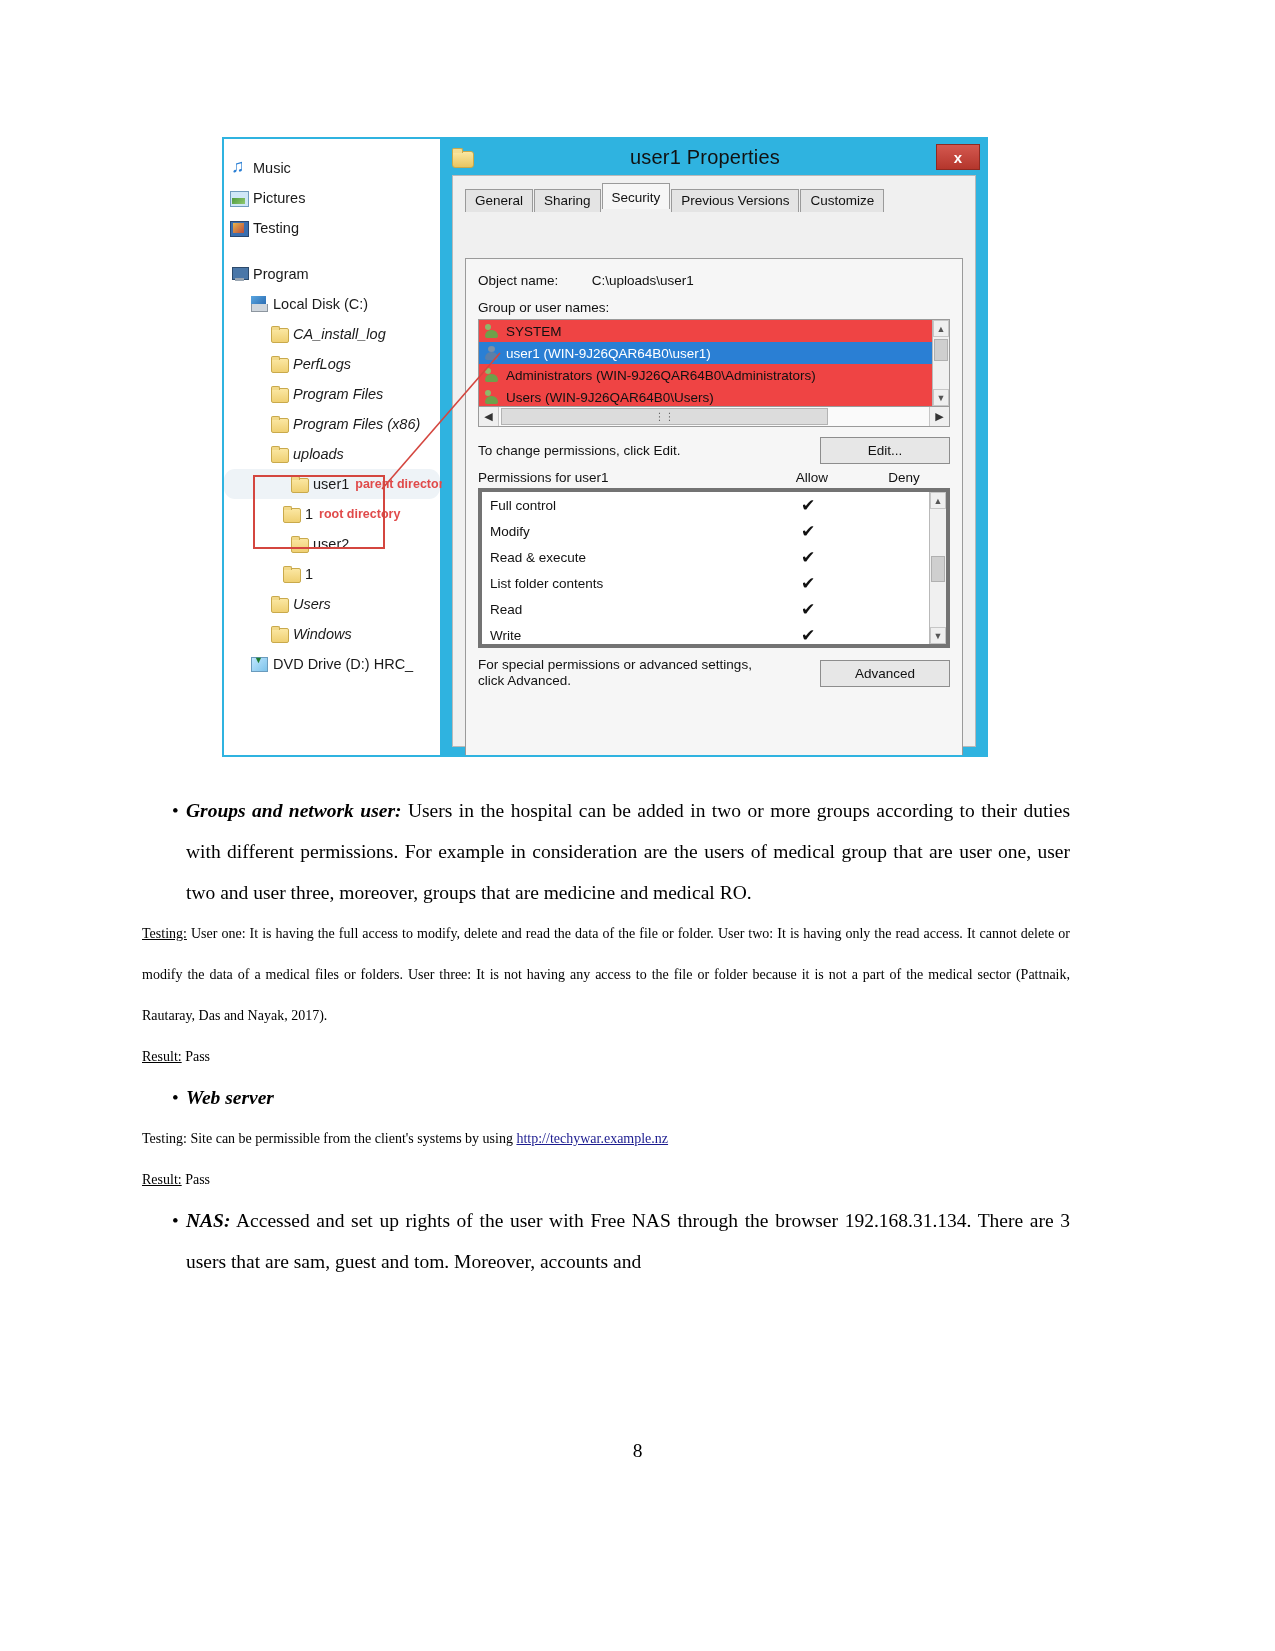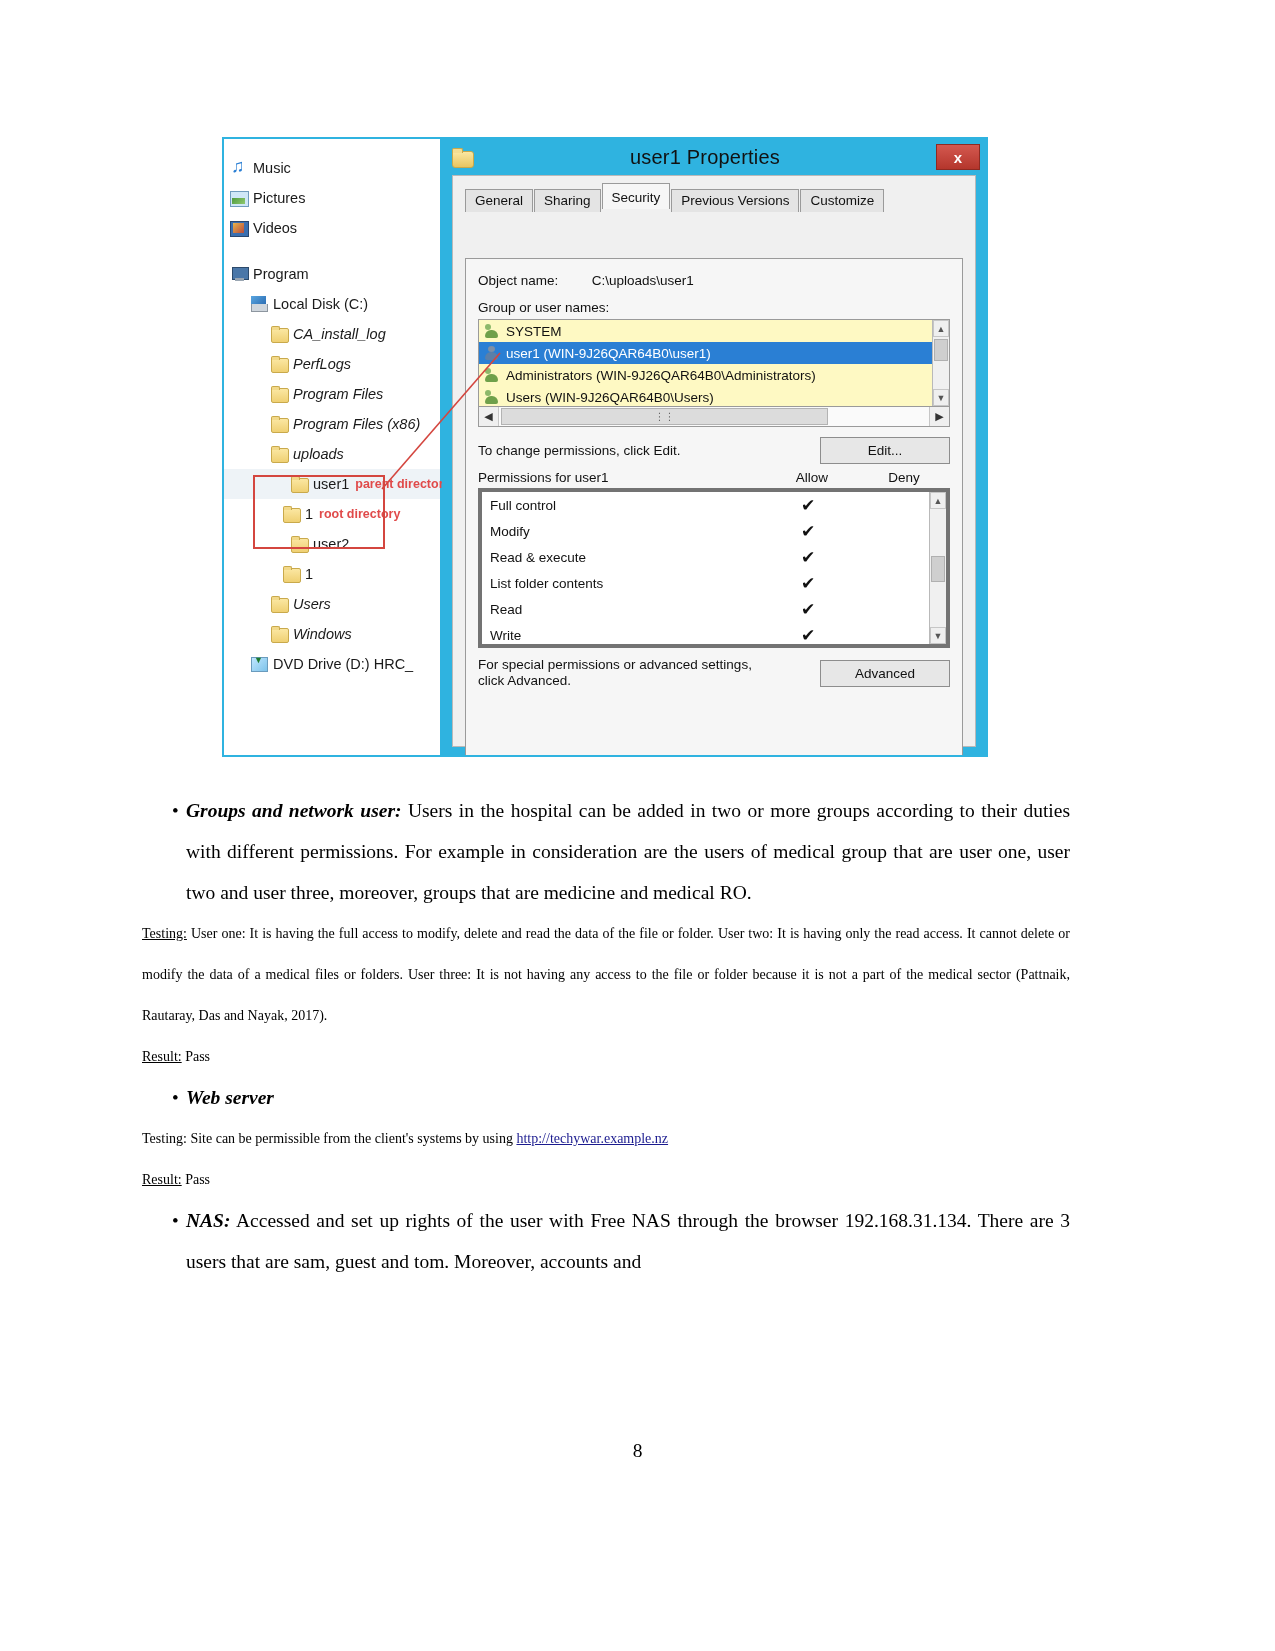--- a/index.html
+++ b/index.html
@@ -39,21 +39,21 @@
     font-size:14.5px;
     color:#1a1a1a;
     position:relative;
   }
   .tree-row {
     display:flex; align-items:center;
     height:30px;
     white-space:nowrap;
     padding-left:6px;
   }
-  .tree-row.sel { background:#eef3f7; }
+  .tree-row.sel { background:#eef3f7;border-radius:11px; }
   .tree-row .lbl { margin-left:5px; }
   .ico {
     width:18px; height:16px;
     flex:0 0 18px;
     position:relative;
     display:inline-block;
   }
   
   .ico.folder::before{
     content:""; position:absolute; left:1px; top:2px;
@@ -199,21 +199,21 @@
     border:1px solid #9a9a9a;
     background:#f6f6f6;
     padding:12px 12px 8px 12px;
     height:calc(100% - 26px);
     margin-top:46px;
   }
   .row-line { margin:2px 0 12px 0; }
   .objname-lbl { display:inline-block; width:110px; }
   .sec-lbl { margin:0 0 4px 0; }
   .listbox {
-    background:#fef9c3; border:1px solid #9a9a9a;
+    background:#ef4444; border:1px solid #9a9a9a;
     height:88px; position:relative; overflow:hidden;
   }
   .lb-row { display:flex; align-items:center; height:22px; padding-left:5px; white-space:nowrap; }
   .lb-row.sel { background:#2a7fd4; color:#fff; }
   .uicon { width:17px; height:15px; flex:0 0 17px; position:relative; margin-right:5px;}
   .uicon::before{
     content:""; position:absolute; left:4px; top:0;
     width:7px; height:6px; border-radius:50%;
     background:#7c8fa6;
   }
@@ -301,21 +301,21 @@
         <div class="tree-row ind1">
           <span class="ico music"></span>
           <span class="lbl">Music</span>
         </div>
         <div class="tree-row ind1">
           <span class="ico pic"></span>
           <span class="lbl">Pictures</span>
         </div>
         <div class="tree-row ind1">
           <span class="ico vid"></span>
-          <span class="lbl">Videos</span>
+          <span class="lbl">Testing</span>
         </div>
 
         <div class="gap"></div>
 
         <div class="tree-row ind1">
           <span class="ico comp"></span>
           <span class="lbl">Program</span>
         </div>
         <div class="tree-row ind2">
           <span class="ico disk"></span>

